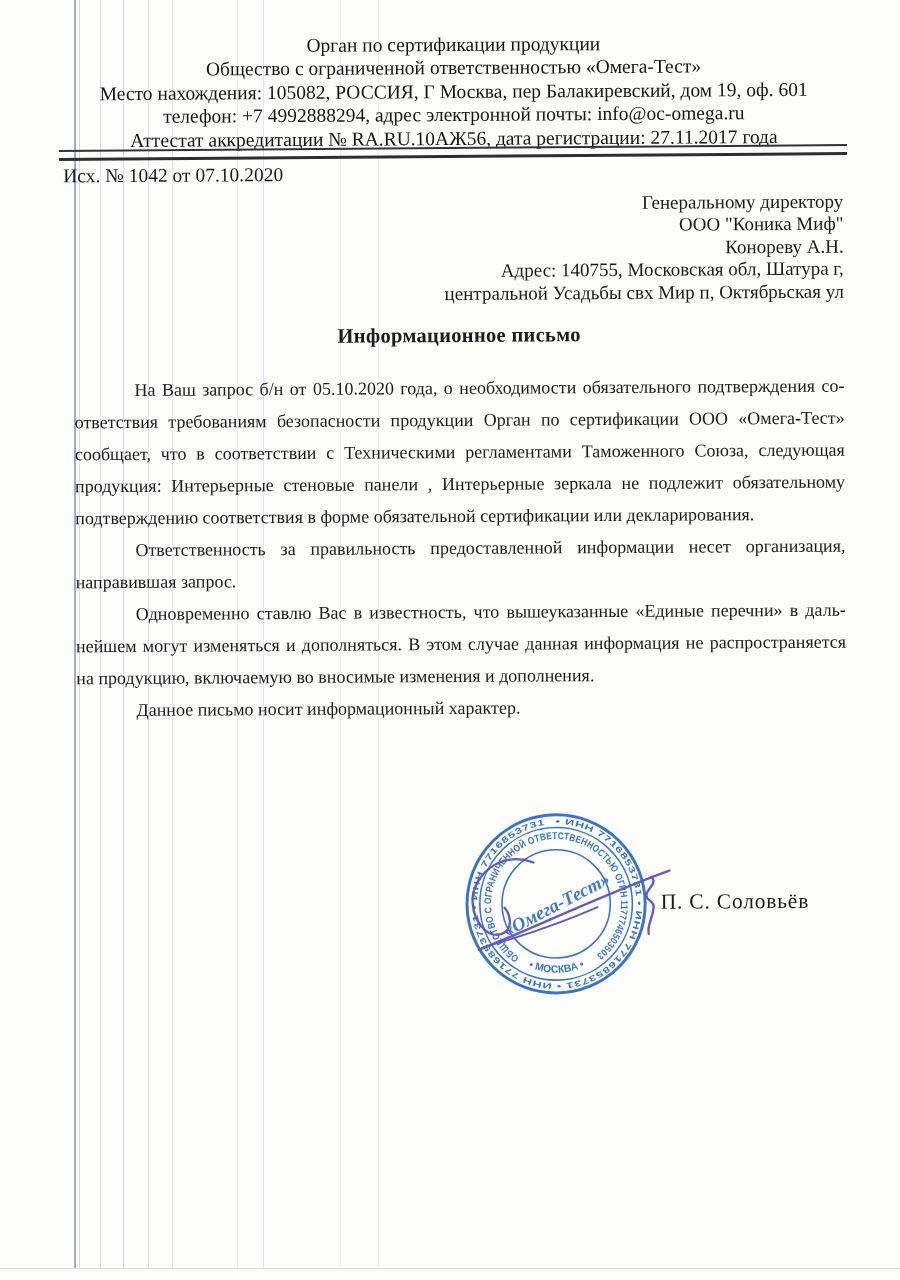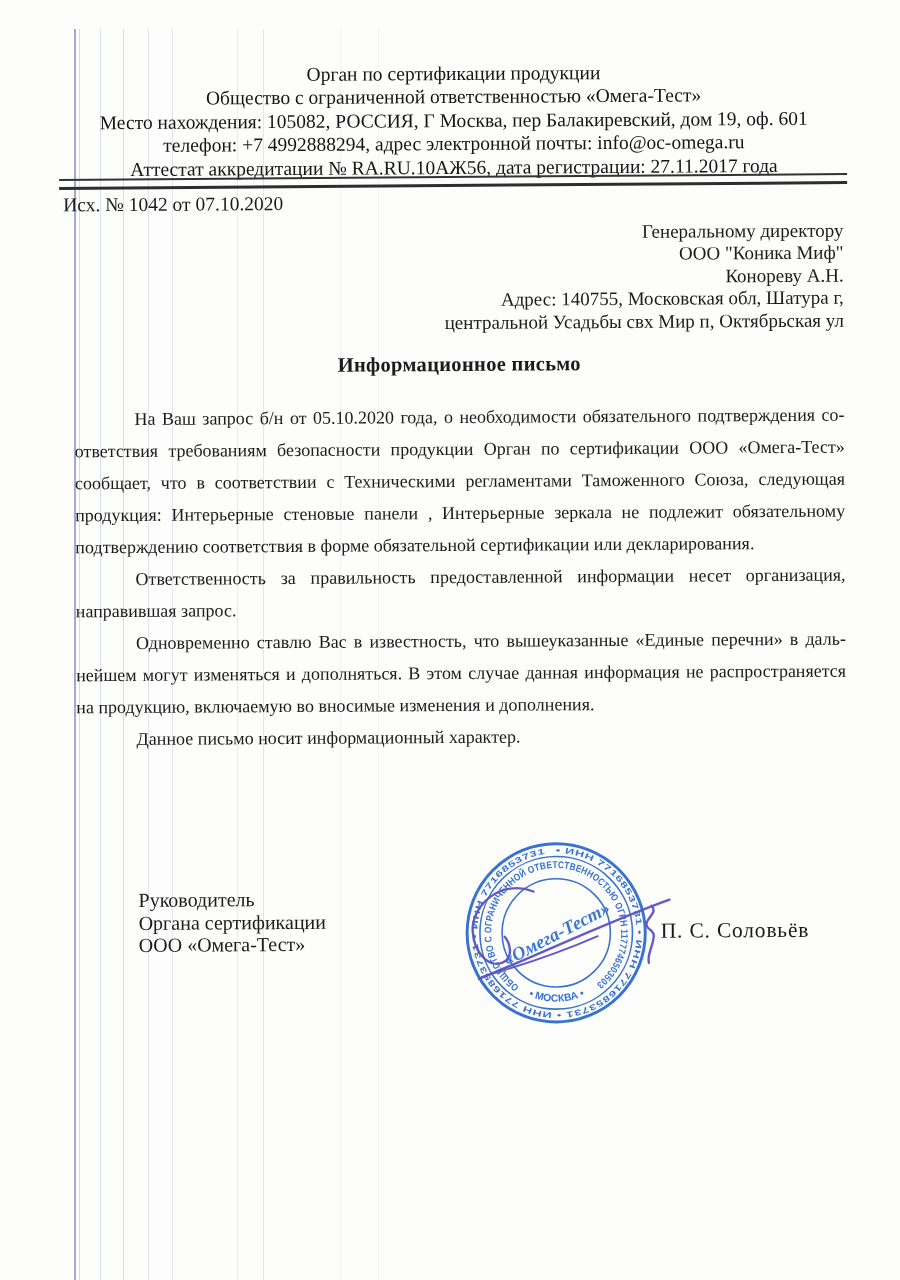--- a/index.html
+++ b/index.html
@@ -2,21 +2,21 @@
 <html><head>
 <meta charset="utf-8">
 <style>
   html,body{margin:0;padding:0;}
   body{
     width:900px;height:1280px;position:relative;overflow:hidden;
     background:#fdfdfc;
     font-family:"Liberation Serif","DejaVu Serif",serif;
     color:#1b1b1d;
   }
-  .page{position:absolute;inset:0;margin-top:29px;}
+  .page{position:absolute;inset:0;}
   
   .vline{position:absolute;top:0;height:1268px;width:1px;pointer-events:none;}
   .v1{left:74px;width:2px;background:rgba(88,102,178,.55);}
   .v1b{left:79px;background:rgba(110,125,190,.28);}
   .v2{left:100px;background:rgba(130,140,185,.28);}
   .v3{left:123px;background:rgba(130,140,185,.30);}
   .v4{left:148px;background:rgba(150,155,195,.26);}
   .v5{left:172px;background:rgba(150,155,195,.24);}
   .v6{left:237px;background:rgba(160,165,200,.20);}
   .v7{left:263px;background:rgba(150,160,200,.26);}
@@ -96,25 +96,20 @@
         <div class="bline just">продукция: Интерьерные стеновые панели , Интерьерные зеркала не подлежит обязательному</div>
         <div class="bline">подтверждению соответствия в форме обязательной сертификации или декларирования.</div>
         <div class="bline indent just">Ответственность за правильность предоставленной информации несет организация,</div>
         <div class="bline">направившая запрос.</div>
         <div class="bline indent just">Одновременно ставлю Вас в известность, что вышеуказанные «Единые перечни» в даль-</div>
         <div class="bline just">нейшем могут изменяться и дополняться. В этом случае данная информация не распространяется</div>
         <div class="bline">на продукцию, включаемую во вносимые изменения и дополнения.</div>
         <div class="bline indent">Данное письмо носит информационный характер.</div>
       </div>
 
-    <div class="sig-block">
-        <div class="s-line">Руководитель</div>
-        <div class="s-line">Органа сертификации</div>
-        <div class="s-line">ООО «Омега-Тест»</div>
-      </div>
 
     <svg class="stamp-svg" viewBox="0 0 190 190">
       <g fill="none" stroke="#2a69cc">
         <circle cx="95" cy="95" r="90.5" stroke-width="3"></circle>
         <circle cx="95" cy="95" r="77.5" stroke-width="1.6"></circle>
         <circle cx="95" cy="95" r="55" stroke-width="1.6"></circle>
       </g>
       <defs>
         <path id="arcOuter" d="M 95 14 A 81 81 0 1 1 94.9 14.001"></path>
         <path id="arcInner" d="M 57.1 149.1 A 66 66 0 1 1 132.9 149.1"></path>

